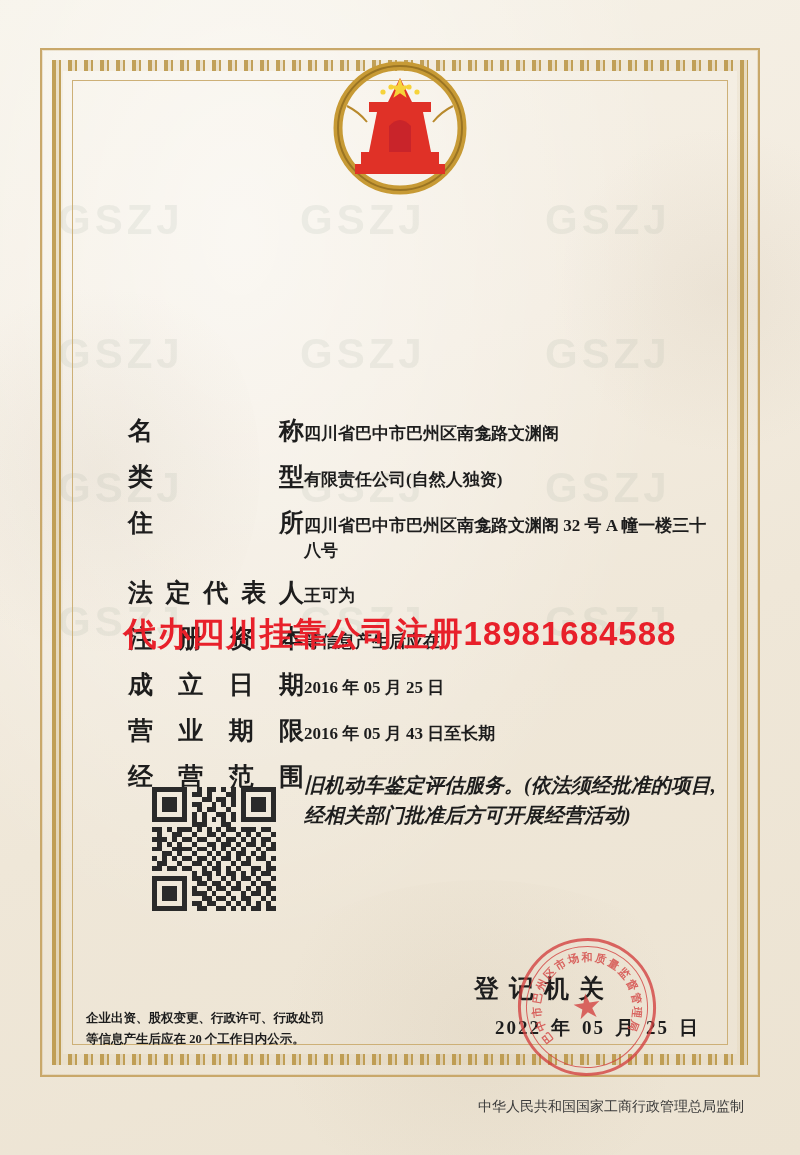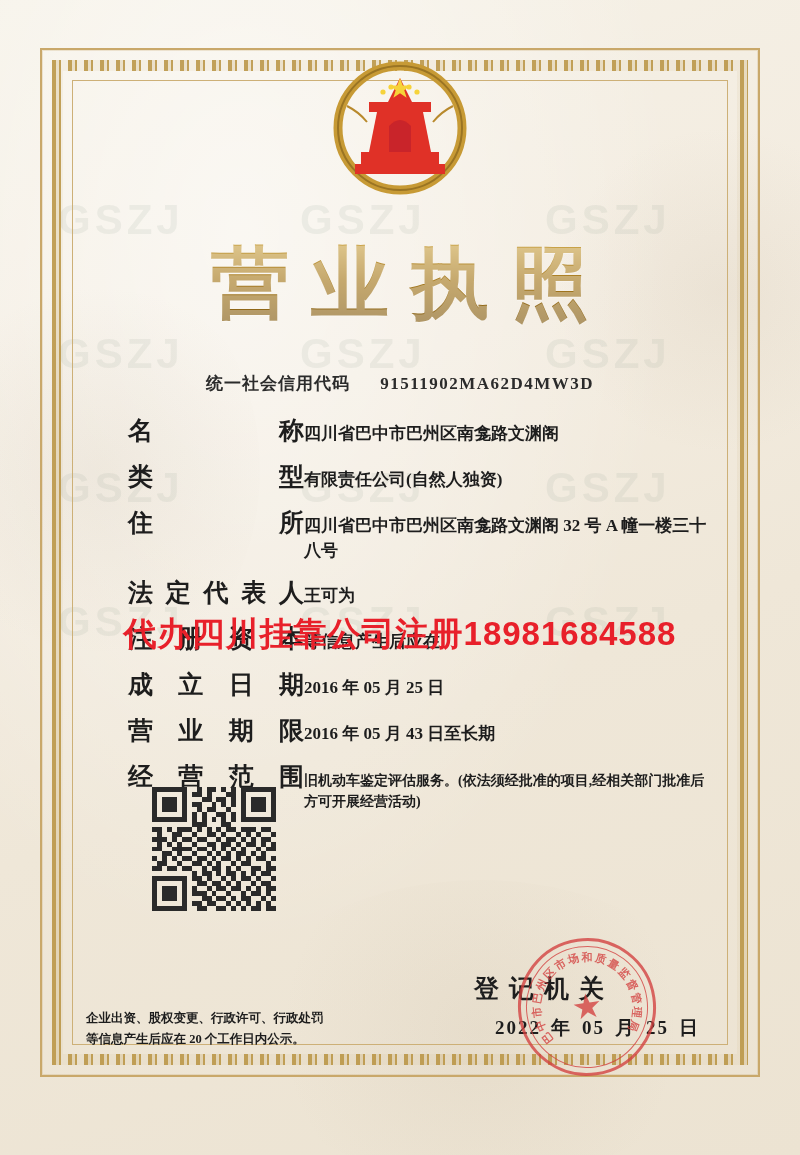--- a/index.html
+++ b/index.html
@@ -158,23 +158,24 @@
   .field-label span { display: inline-block; }
   .field-value {
     flex: 1;
     font-size: 17px;
     font-weight: bold;
     color: #1d1d1d;
     padding-top: 8px;
     line-height: 1.45;
   }
   .field-value.small {
-    font-size: 14px;
+    font-size: 20px;
     line-height: 1.5;
     padding-top: 10px;
+    font-style: italic;
   }
 
   
   .qr {
     position: absolute;
     left: 152px;
     top: 787px;
     width: 124px;
     height: 124px;
   }
@@ -344,26 +345,21 @@
       <polygon points="75,22 77.8,29.5 85.5,29.5 79.3,34.3 81.6,41.8 75,37.3 68.4,41.8 70.7,34.3 64.5,29.5 72.2,29.5" fill="#f6d33a"></polygon>
       <g fill="#f6d33a">
         <circle cx="58" cy="36" r="2.6"></circle>
         <circle cx="66" cy="31" r="2.6"></circle>
         <circle cx="84" cy="31" r="2.6"></circle>
         <circle cx="92" cy="36" r="2.6"></circle>
       </g>
     </svg>
   </div>
 
-  <div class="title">营业执照</div>
-
-  <div class="code-line">
-    <span class="code-label">统一社会信用代码</span>
-    <span class="code-value">91511902MA62D4MW3D</span>
-  </div>
+
 
   <div class="fields">
 
     <div class="field-row">
       <div class="field-label">
         <span>名</span>
         <span>称</span>
       </div>
       <div class="field-value">四川省巴中市巴州区南龛路文渊阁</div>
     </div>
@@ -1093,16 +1089,17 @@
         <span style="transform: translate(48.5148px, 12.0961px) rotate(104deg) translate(-50%, -50%);">理</span>
         <span style="transform: translate(43.3013px, 25px) rotate(120deg) translate(-50%, -50%);">局</span>
       </div>
   </div>
 
   <div class="notice">
     <div>企业出资、股权变更、行政许可、行政处罚</div>
     <div>等信息产生后应在 20 个工作日内公示。</div>
   </div>
 
+  <div class="footer-right">中华人民共和国国家工商行政管理总局监制</div>
 
   <div class="overlay-ad">代办四川挂靠公司注册18981684588</div>
 
 </div>
 
 </body></html>

